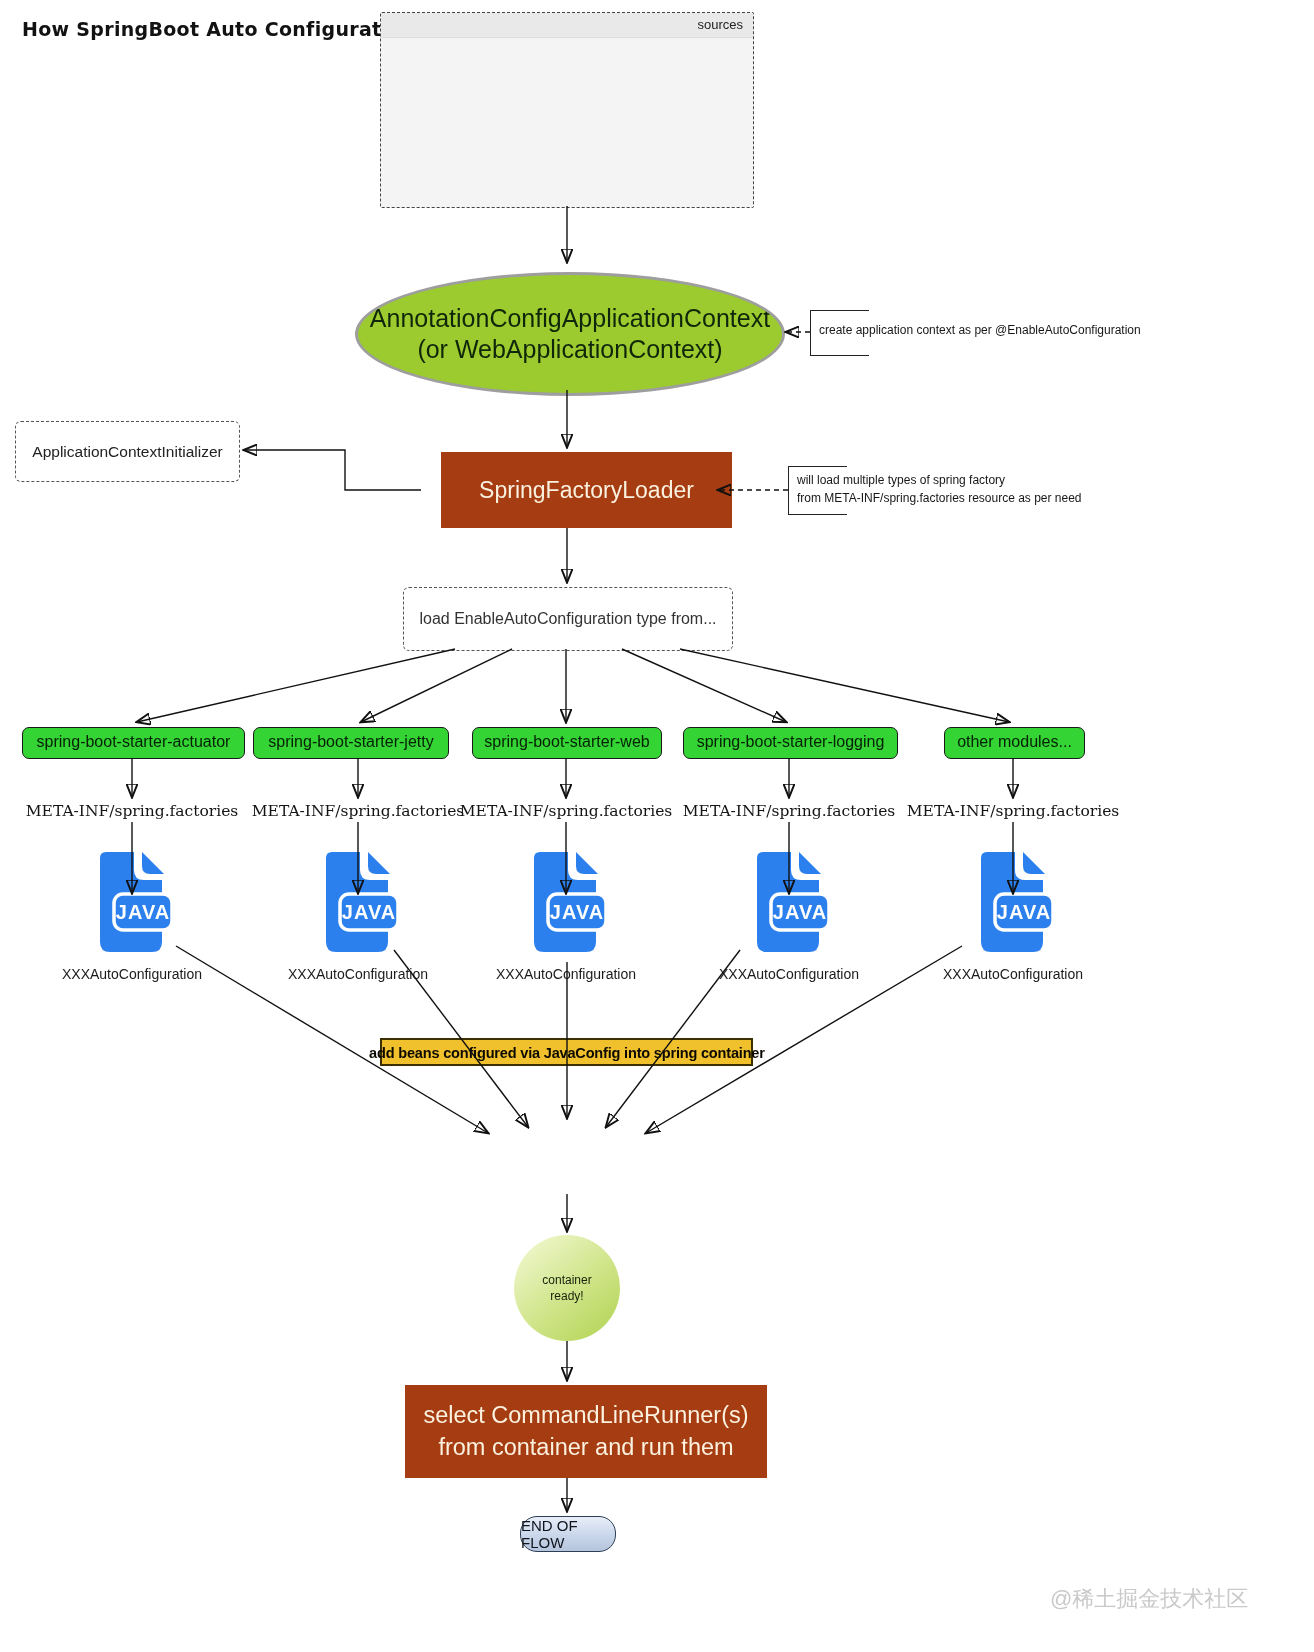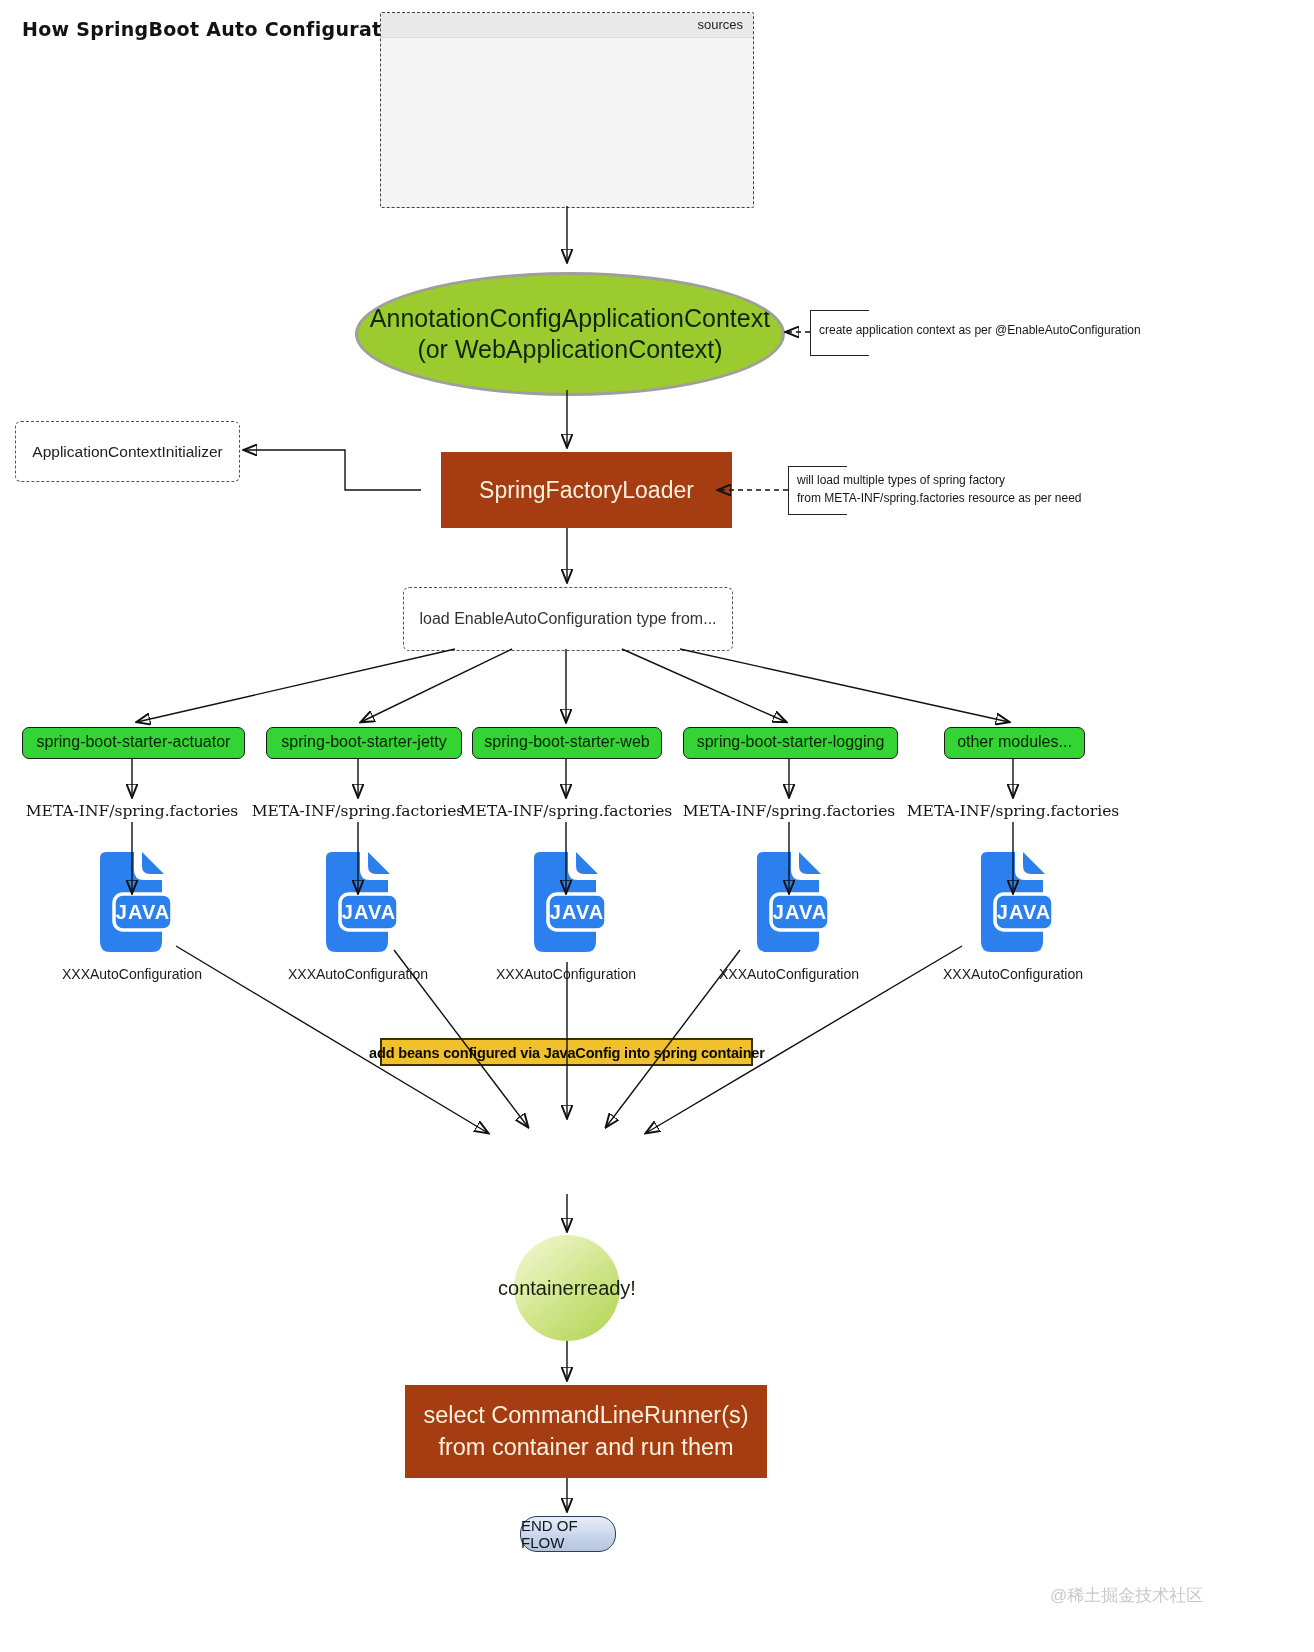--- a/index.html
+++ b/index.html
@@ -60,35 +60,35 @@
     left:380px;top:1038px;width:373px;height:28px;background:#f1c12d;border:2px solid #3d3000;
     display:flex;align-items:center;justify-content:center;z-index:2;box-sizing:border-box;
   }
   #yellow-box span{
     font-weight:800;font-size:15px;letter-spacing:-.2px;color:#0c0900;white-space:nowrap;
     transform:scaleX(.97);font-family:"Liberation Sans", sans-serif;
   }
   #ready-circle{
     left:514px;top:1235px;width:106px;height:106px;border-radius:50%;
     background:linear-gradient(140deg,#eef6c9 10%,#cfe488 55%,#b3d556 95%);
-    display:flex;flex-direction:row;align-items:center;justify-content:center;
-    font-size:20px;color:#15230a;z-index:2;text-align:center;line-height:1.35;
+    display:flex;flex-direction:column;align-items:center;justify-content:center;
+    font-size:12px;color:#15230a;z-index:2;text-align:center;line-height:1.35;
   }
   #end-flow{
     left:520px;top:1516px;width:94px;height:34px;border-radius:17px;border:1.5px solid #2e3e56;
     background:linear-gradient(180deg,#e8eef9 0%,#c9d6ea 55%,#b5c5dd 100%);
     display:flex;align-items:center;justify-content:center;font-size:15px;color:#10151d;z-index:2;
   }
   .note-bracket{border-left:1.5px solid #222;border-top:1.5px solid #222;border-bottom:1.5px solid #222;z-index:2;}
   .note-text{font-size:12px;color:#171717;white-space:nowrap;z-index:2;}
   #note1-bracket{left:810px;top:310px;width:58px;height:44px;}
   #note1-text{left:819px;top:323px;}
   #note2-bracket{left:788px;top:466px;width:58px;height:47px;}
   #note2-text{left:797px;top:471px;line-height:18px;}
-  #watermark{left:1050px;top:1584px;font-size:17px;color:#c9c9c9;z-index:2;}
+  #watermark{left:1050px;top:1584px;font-size:22px;color:#c9c9c9;z-index:2;}
   #connectors{position:absolute;left:0;top:0;z-index:5;pointer-events:none;}
   #connectors path, #connectors line{stroke:#111;stroke-width:1.4;fill:none;}
   .dash{stroke-dasharray:5 4;}
 </style>
 </head>
 <body>
 
 <div id="canvas">
 
   <div class="abs" id="title">How SpringBoot Auto Configuration Works</div>
@@ -127,21 +127,21 @@
 
   <div class="abs note-bracket" id="note2-bracket"></div>
   <div class="abs note-text" id="note2-text">
     <div>will load multiple types of spring factory</div>
     <div>from META-INF/spring.factories resource as per need</div>
   </div>
 
   <div class="abs dashedbox" id="load-box">load EnableAutoConfiguration type from...</div>
 
   <div class="starter" style="left:22px;width:221px;">spring-boot-starter-actuator</div>
-  <div class="starter" style="left:266px;width:194px;">spring-boot-starter-jetty</div>
+  <div class="starter" style="left:253px;width:194px;">spring-boot-starter-jetty</div>
   <div class="starter" style="left:472px;width:188px;">spring-boot-starter-web</div>
   <div class="starter" style="left:683px;width:213px;">spring-boot-starter-logging</div>
   <div class="starter" style="left:944px;width:139px;">other modules...</div>
 
   <div class="metainf" style="left:132px;">META-INF/spring.factories</div>
   <div class="metainf" style="left:358px;">META-INF/spring.factories</div>
   <div class="metainf" style="left:566px;">META-INF/spring.factories</div>
   <div class="metainf" style="left:789px;">META-INF/spring.factories</div>
   <div class="metainf" style="left:1013px;">META-INF/spring.factories</div>
 

